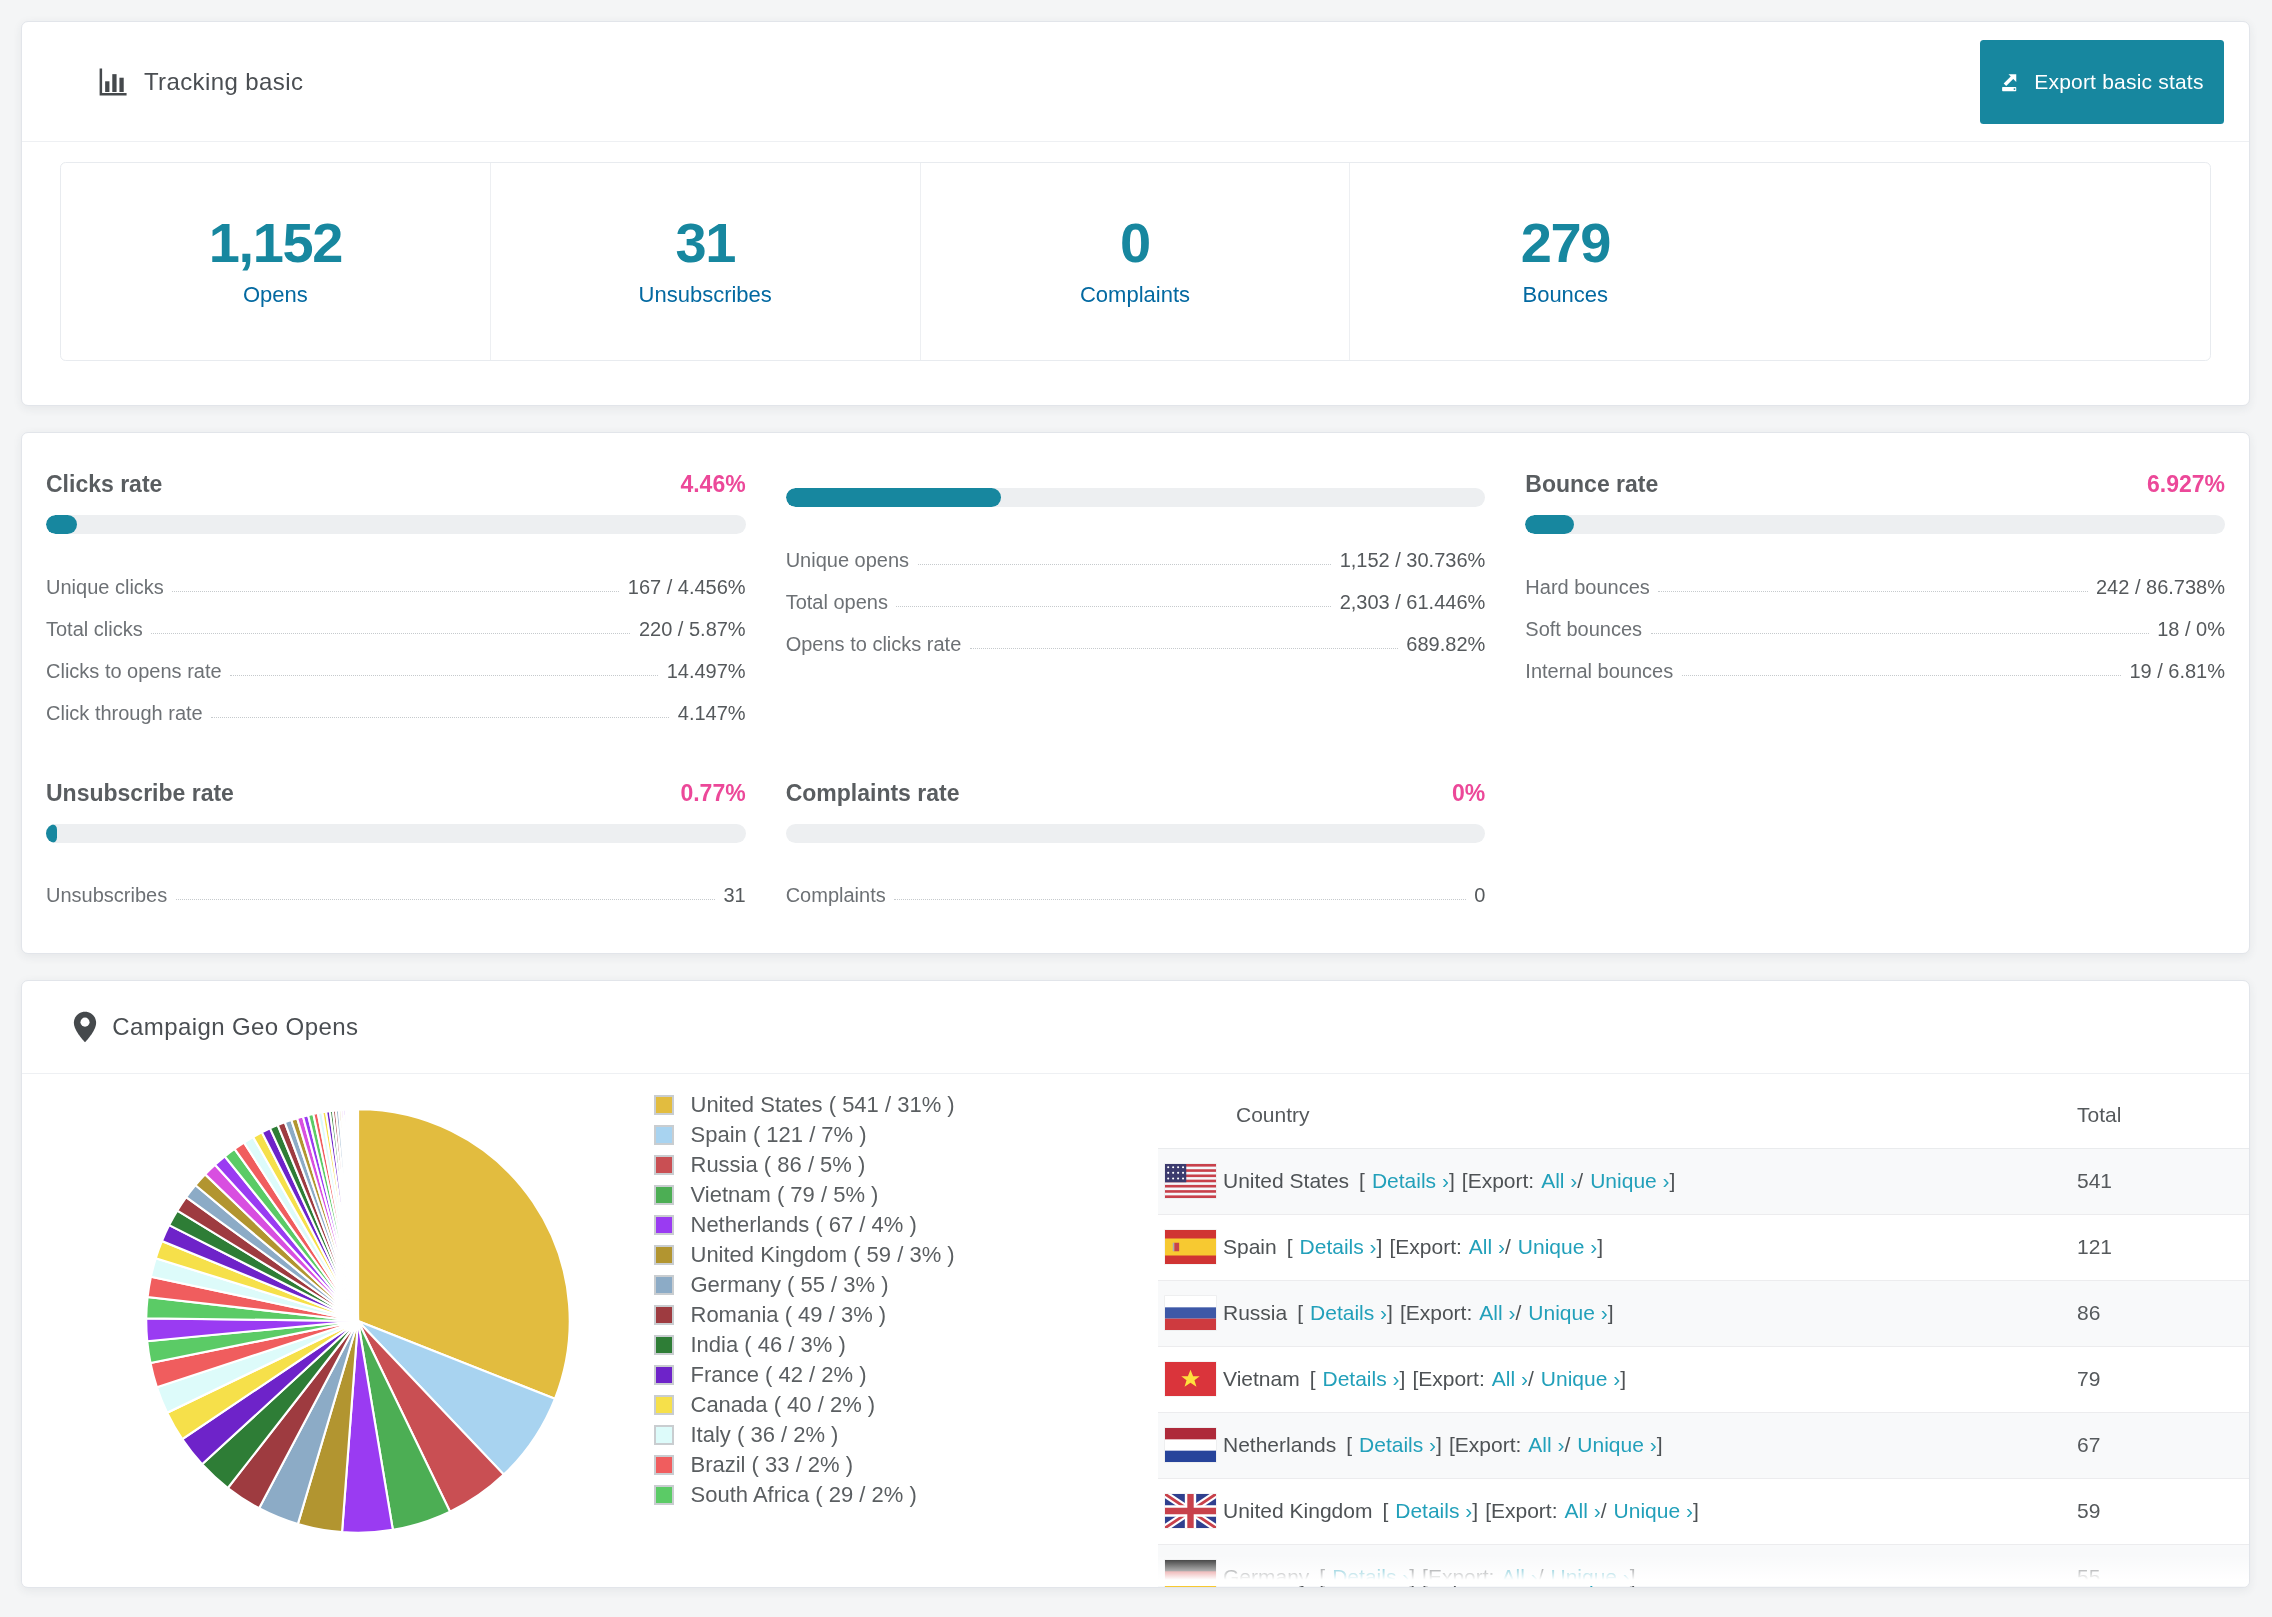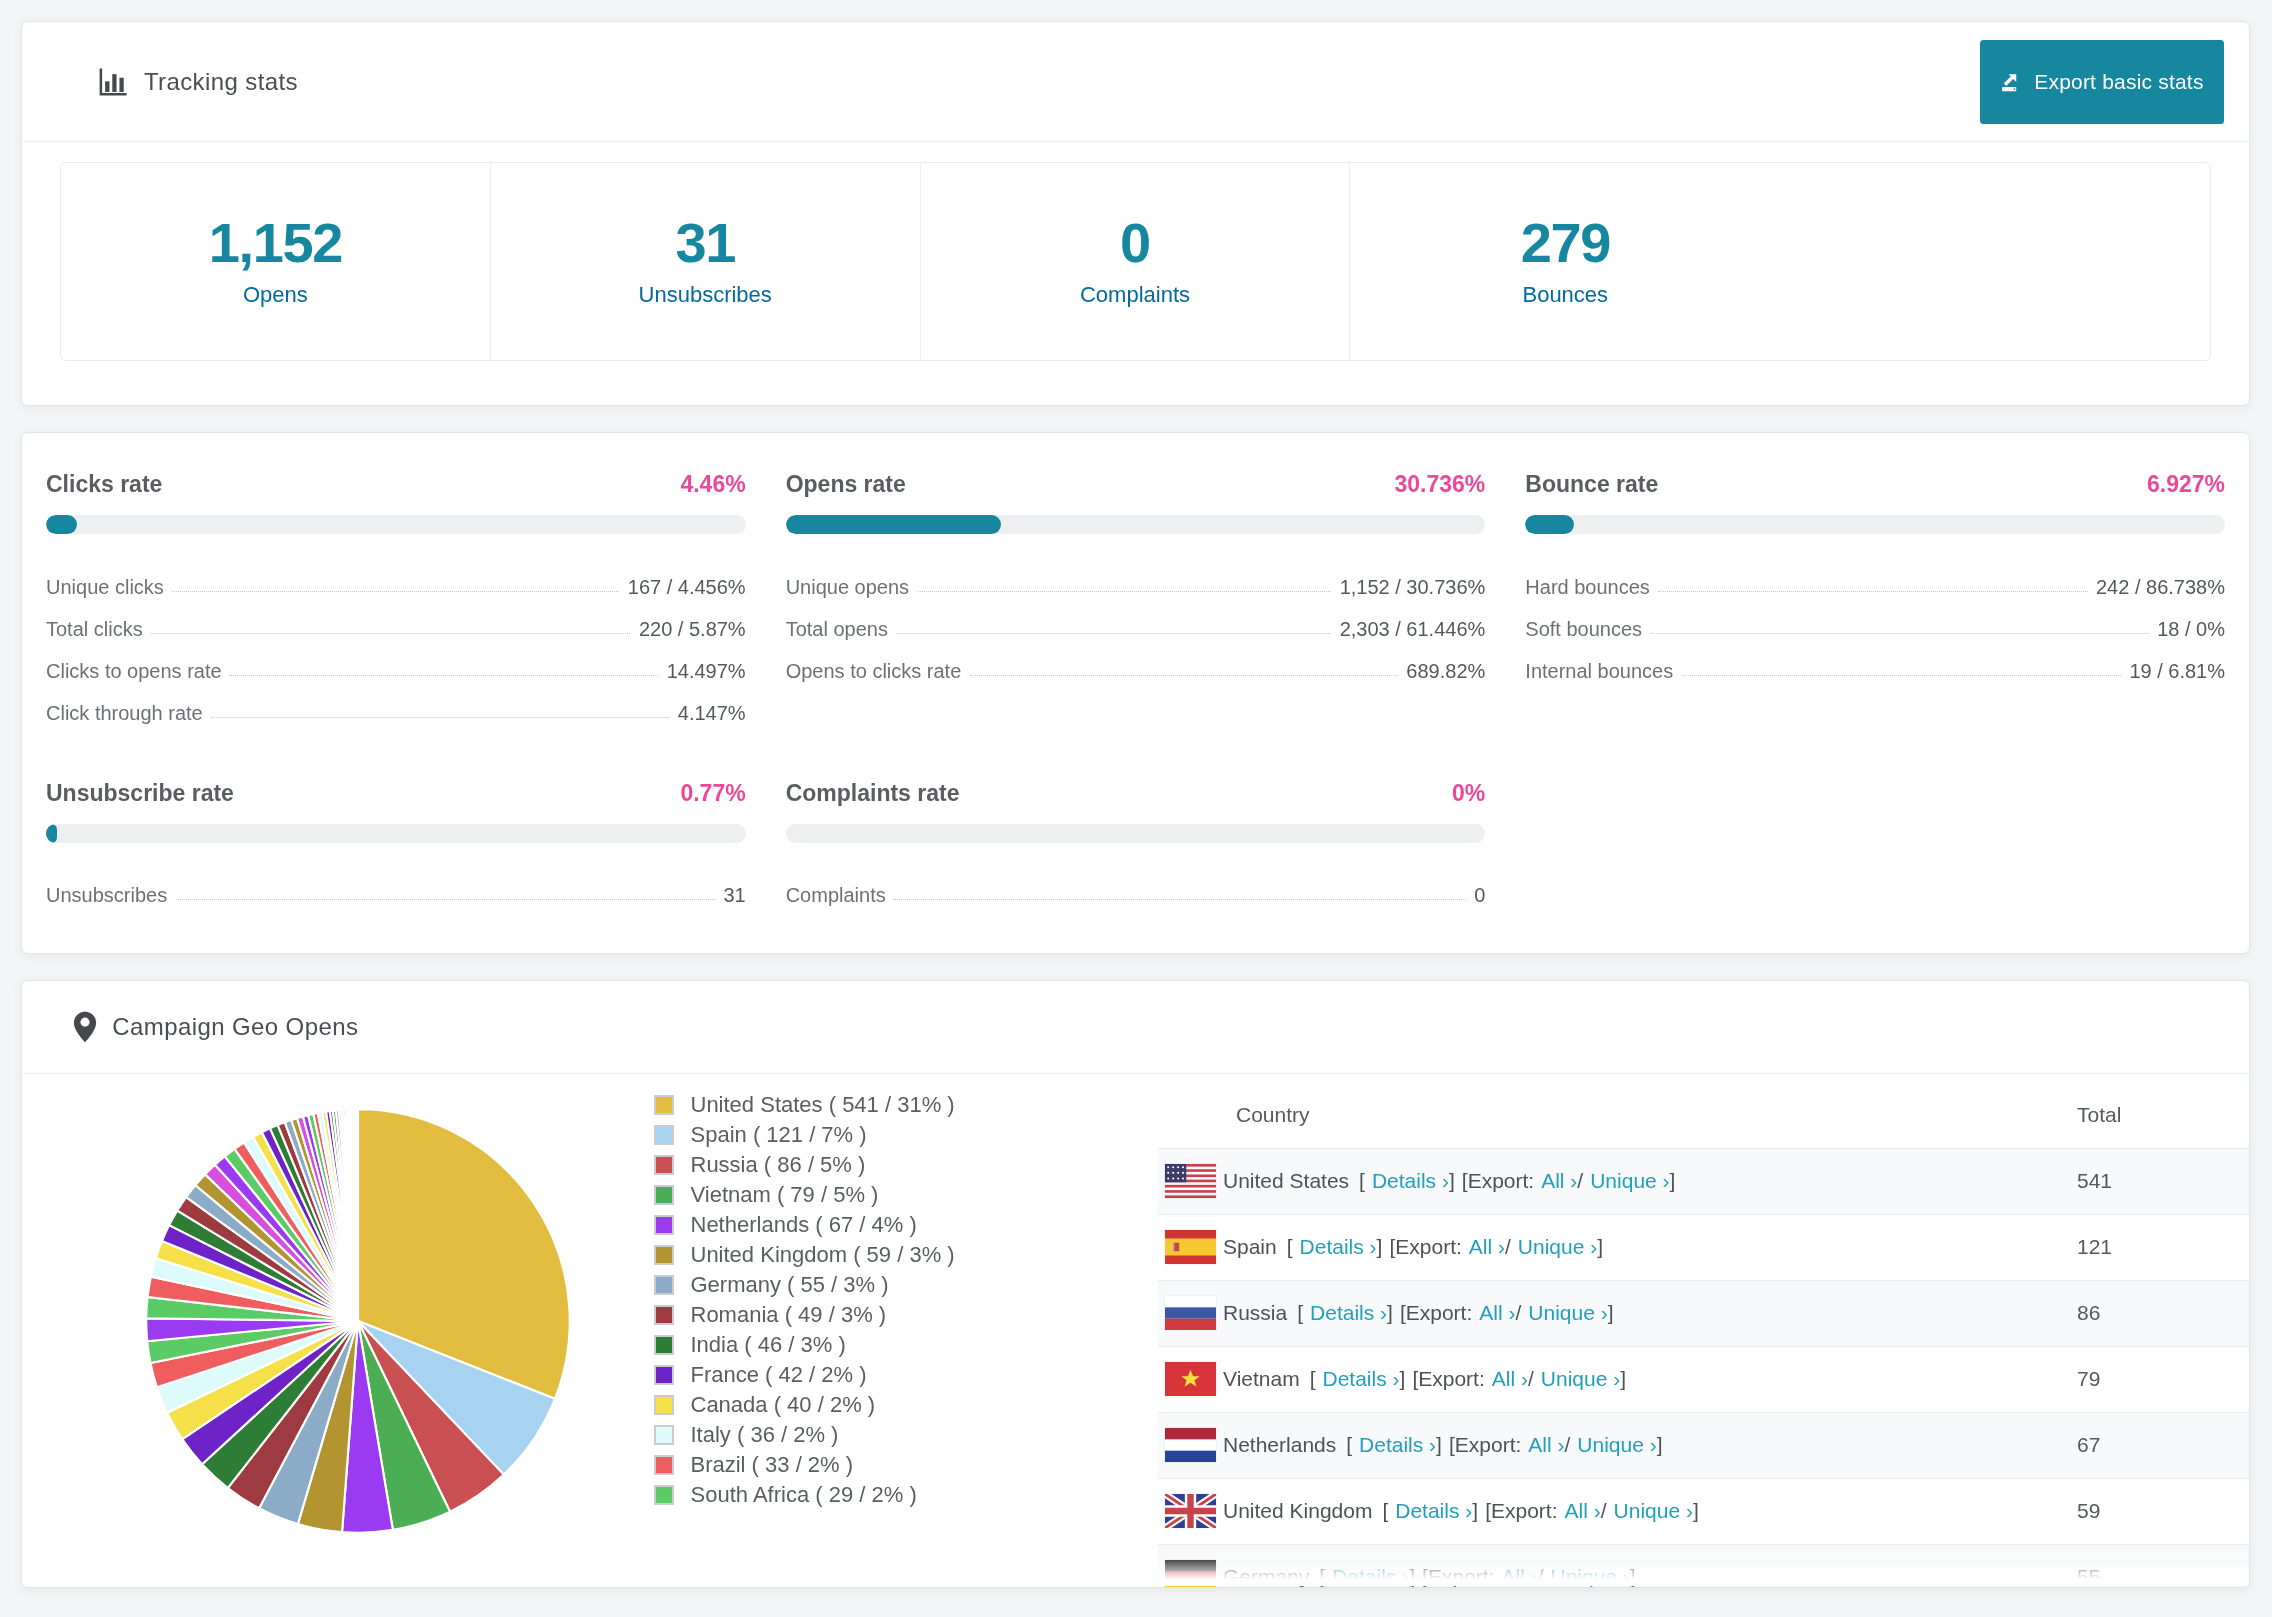--- a/index.html
+++ b/index.html
@@ -86,21 +86,21 @@
 <section class="card" id="card-tracking">
   <div class="card-head">
     <span class="head-ico">
       <svg width="30" height="30" viewBox="0 0 42 42">
         <path d="M4 2 V38 H40" stroke="#45494c" stroke-width="3.5" fill="none"></path>
         <rect x="10" y="20" width="6" height="15" fill="#45494c"></rect>
         <rect x="20" y="10" width="6" height="25" fill="#45494c"></rect>
         <rect x="30" y="15" width="6" height="20" fill="#45494c"></rect>
       </svg>
     </span>
-    <h2 class="card-title">Tracking stats</h2>
+    <h2 class="card-title">Tracking basic</h2>
     <div class="spacer"></div>
     <button class="btn">
       <span>
         <svg width="22.6" height="22.6" viewBox="0 0 32 32">
           <rect x="3" y="24" width="20" height="6" rx="1" fill="#fff"></rect>
           <circle cx="20.5" cy="27" r="1.3" fill="#17879F"></circle>
           <path d="M7 21 L19 9" stroke="#fff" stroke-width="5"></path>
           <path d="M12 6 H23 V17 Z" fill="#fff"></path>
         </svg>
       </span>
@@ -154,24 +154,20 @@
             <span class="kvalue">14.497%</span>
           </div>
           <div class="krow">
             <span class="klabel">Click through rate</span>
             <span class="kdots"></span>
             <span class="kvalue">4.147%</span>
           </div>
         </div>
     </div>
     <div class="rate-block">
-      <div class="rate-head">
-        <h3 class="rate-title">Opens rate</h3>
-        <span class="rate-value">30.736%</span>
-      </div>
       <div class="track">
           <div class="fill" style="width: 30.736%;"></div>
         </div>
       <div class="krows">
           <div class="krow">
             <span class="klabel">Unique opens</span>
             <span class="kdots"></span>
             <span class="kvalue">1,152 / 30.736%</span>
           </div>
           <div class="krow">

